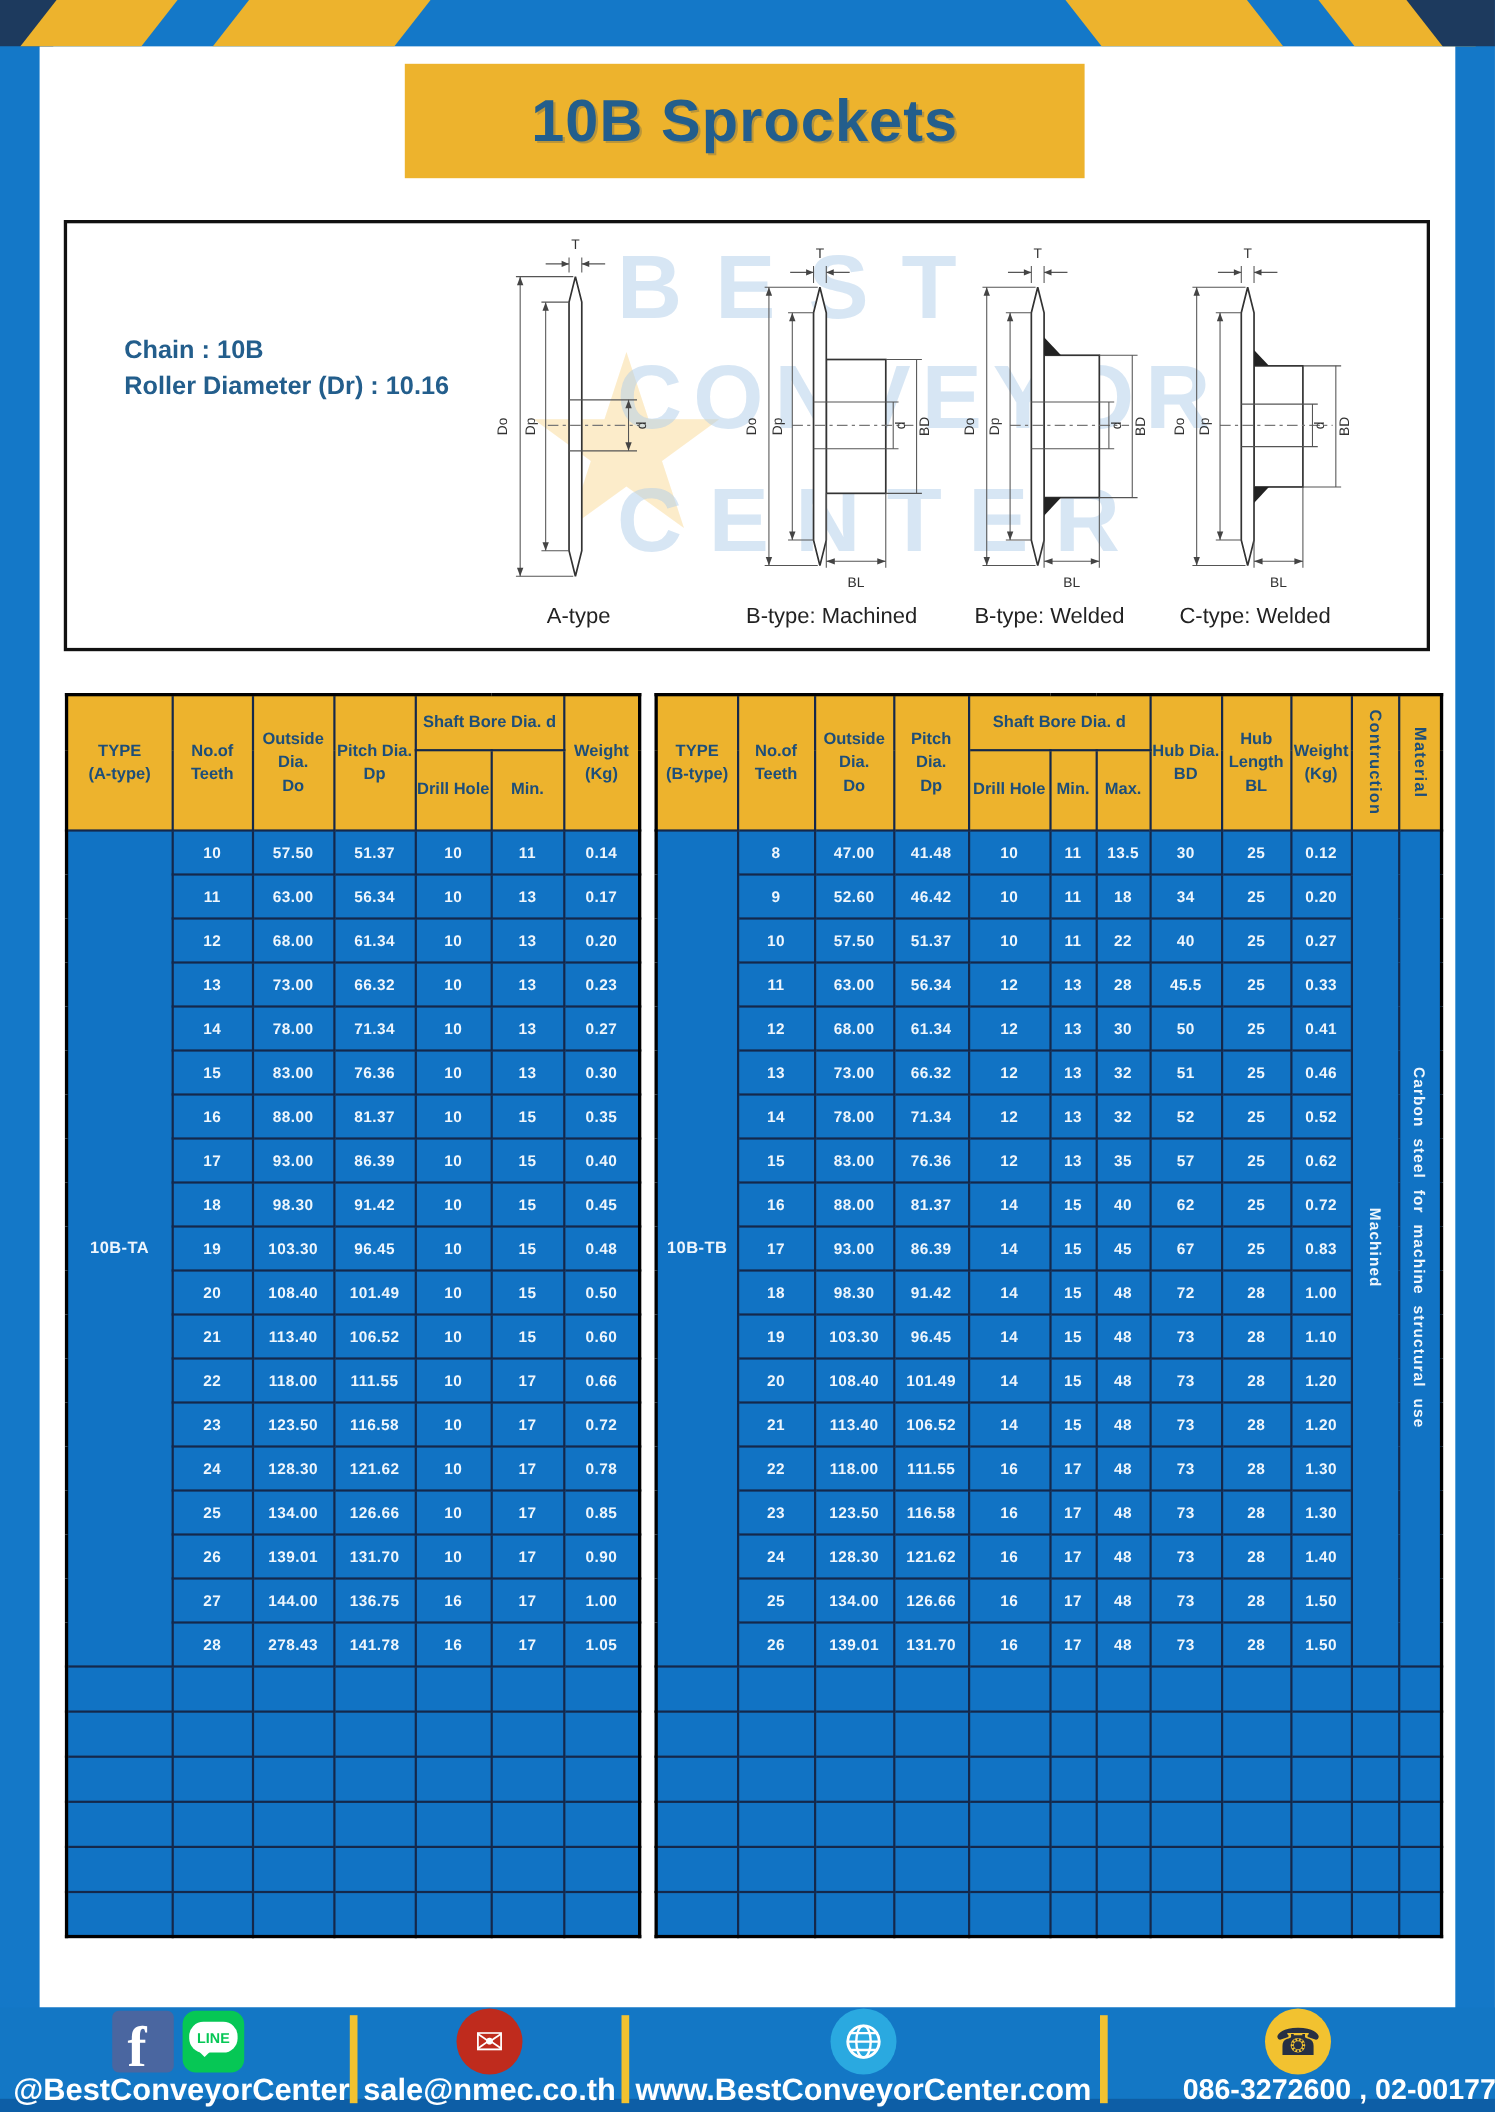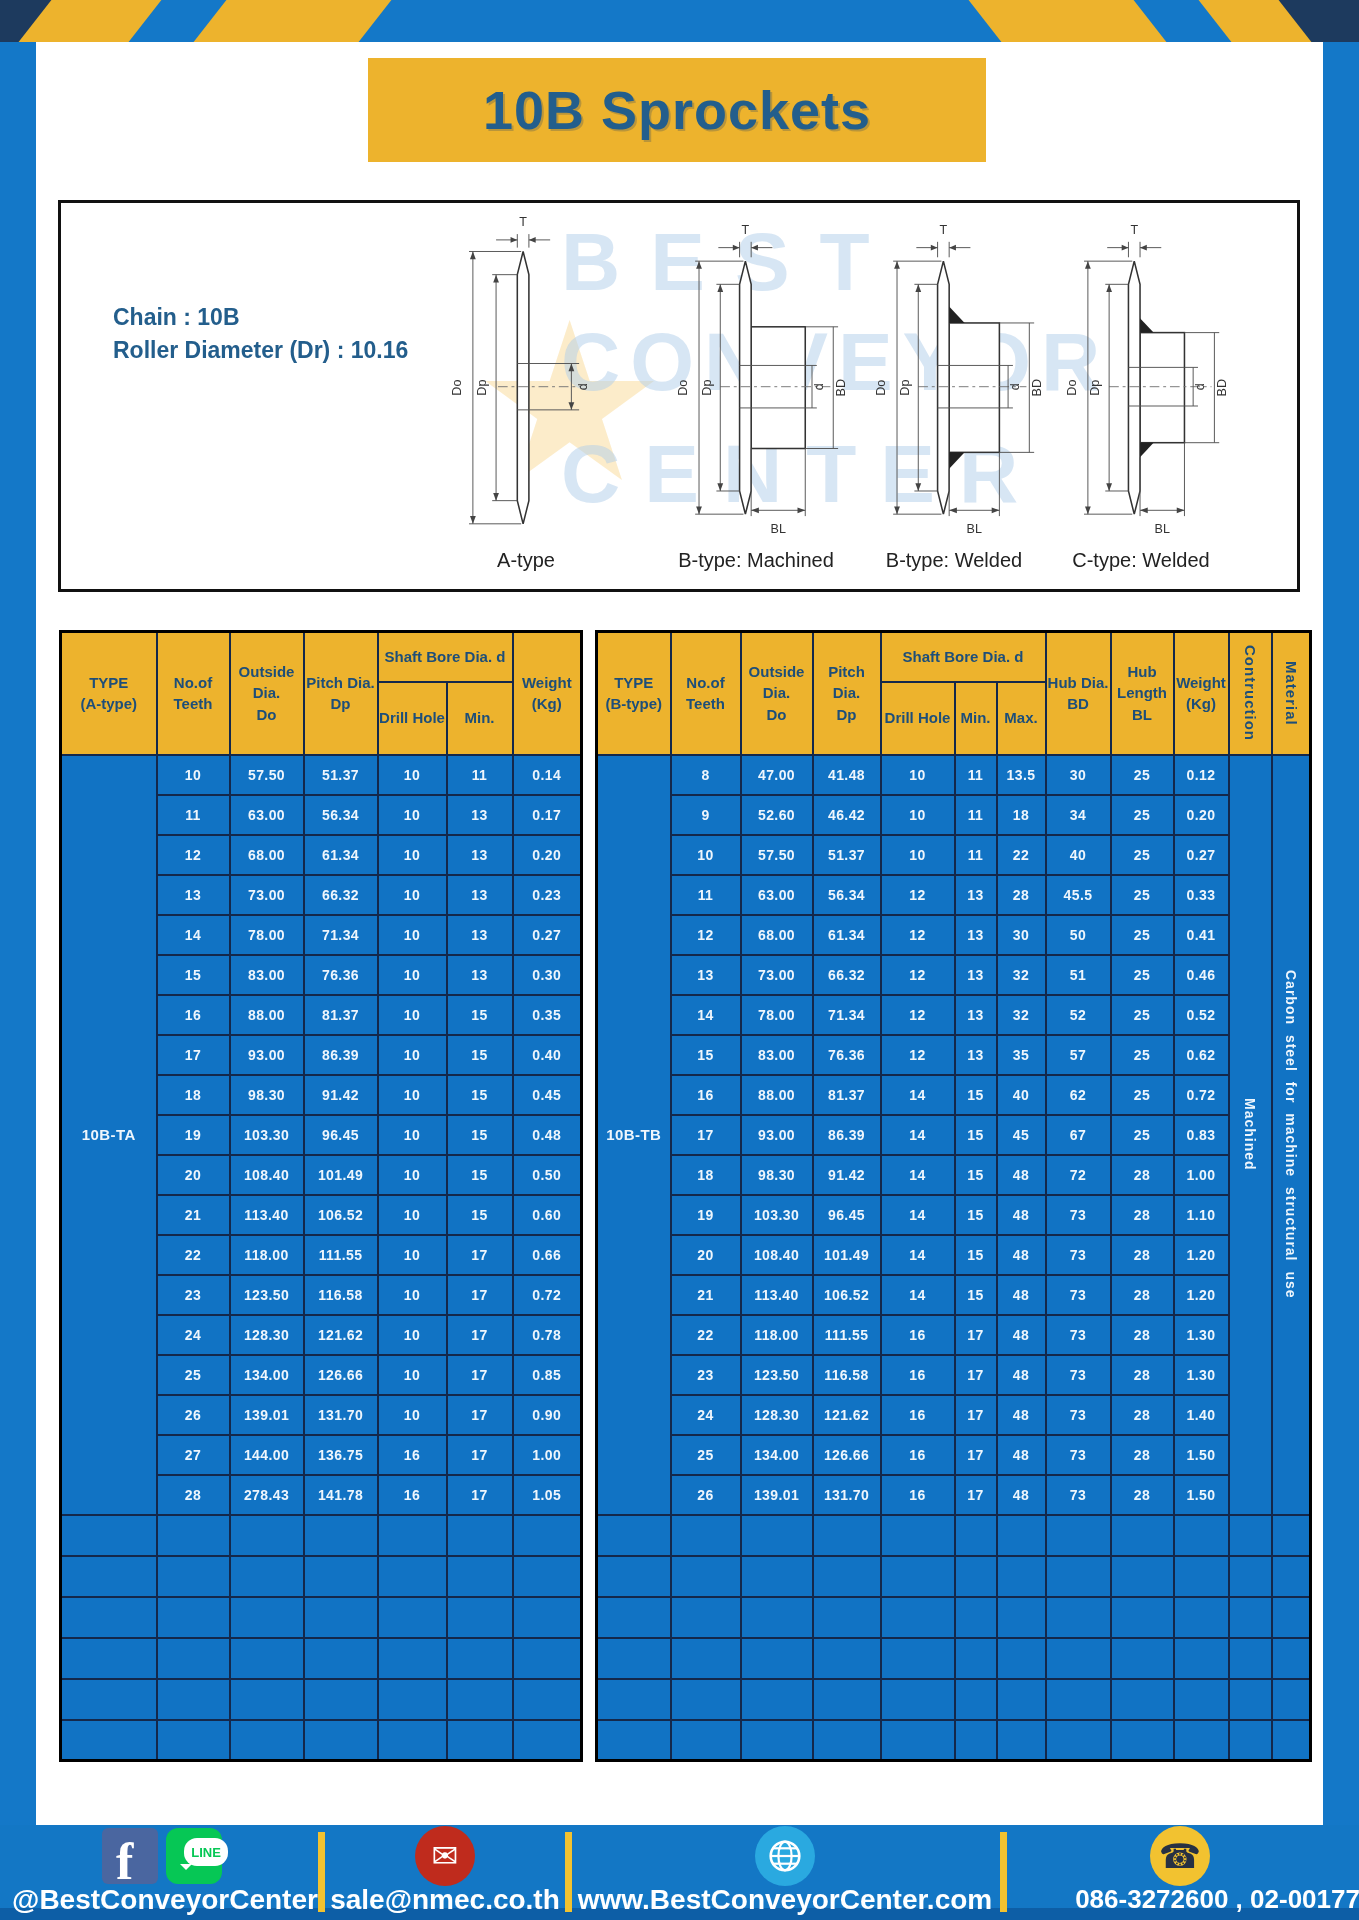--- a/index.html
+++ b/index.html
@@ -54,21 +54,21 @@
 
   
   .footer{position:absolute;left:0;top:1825px;width:1359px;height:95px;background:#1377c5;}
   .footer-strip{position:absolute;left:0;bottom:0;width:100%;height:12px;background:#0d5ea6;}
   .f-text{position:absolute;top:1884px;color:#fff;font-weight:bold;font-size:28px;white-space:nowrap;transform:translateX(-50%);}
   .f-div{position:absolute;top:1832px;width:7px;height:80px;background:#f2c230;}
   .icon-fb{position:absolute;left:102px;top:1828px;width:56px;height:56px;background:#4a66a0;border-radius:6px;overflow:hidden;}
   .icon-fb span{position:absolute;left:14px;top:4px;color:#fff;font-size:52px;font-weight:bold;font-family:"Liberation Serif",serif;}
   .icon-line{position:absolute;left:166px;top:1828px;width:56px;height:56px;background:#06c755;border-radius:12px;}
   .icon-line .bubble{position:absolute;left:6px;top:10px;width:44px;height:28px;background:#fff;border-radius:13px;
-                     display:flex;align-items:center;justify-content:center;color:#06c755;font-size:13px;font-weight:bold;margin-left:12px;}
+                     display:flex;align-items:center;justify-content:center;color:#06c755;font-size:13px;font-weight:bold;}
   .icon-line .tail{position:absolute;left:14px;top:36px;width:0;height:0;border:6px solid transparent;border-top-color:#fff;}
   .icon-round{position:absolute;width:60px;height:60px;border-radius:50%;display:flex;align-items:center;justify-content:center;}
   .icon-mail{left:415px;top:1826px;background:#bf2b1d;color:#fff;font-size:32px;}
   .icon-globe{left:755px;top:1826px;background:#2aa9e0;}
   .icon-phone{left:1150px;top:1826px;background:#f2c230;color:#273043;font-size:34px;}
 </style>
 </head>
 <body>
 
 <div class="page">

